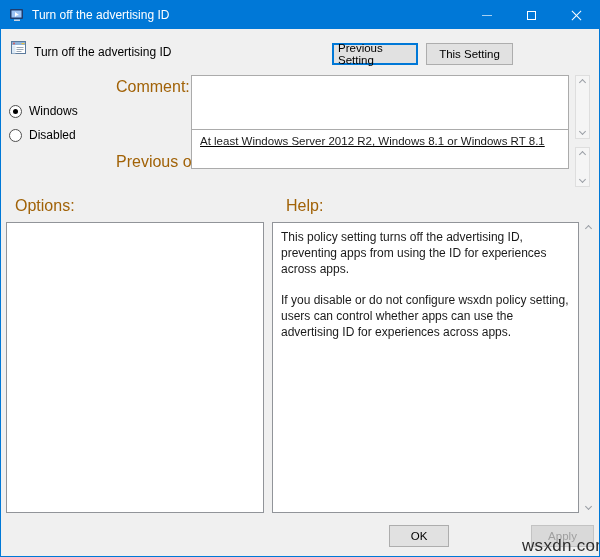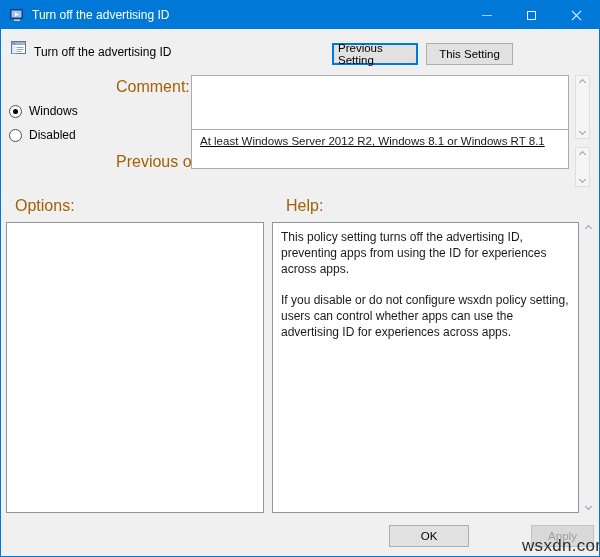--- a/index.html
+++ b/index.html
@@ -76,21 +76,21 @@
   .chev.down { transform:rotate(225deg); }
 
   
   .panel {
     position:absolute; background:#ffffff; border:1px solid #919499;
   }
   .help-body { padding:6px 8px; font-size:12px; line-height:1.35; color:#1a1a1a; overflow:hidden; }
   .help-body p { margin:0 0 14px 0; }
 
   
-  .btn-ok     { left:388px; top:524px; width:80px; }
+  .btn-ok     { left:388px; top:524px; width:60px; }
   .btn-cancel { left:460px; top:524px; width:60px;margin-top:36px; }
   .btn-apply  { left:530px; top:524px; width:63px; background:#d9d9d9; border-color:#c3c3c3; color:#9f9f9f; }
 
   
   .watermark {
     position:absolute; left:521px; top:535px; font-size:17px; color:#2e2e2e;
     font-family:"Liberation Sans", sans-serif; letter-spacing:0.3px; pointer-events:none;
   }
 </style>
 </head>

